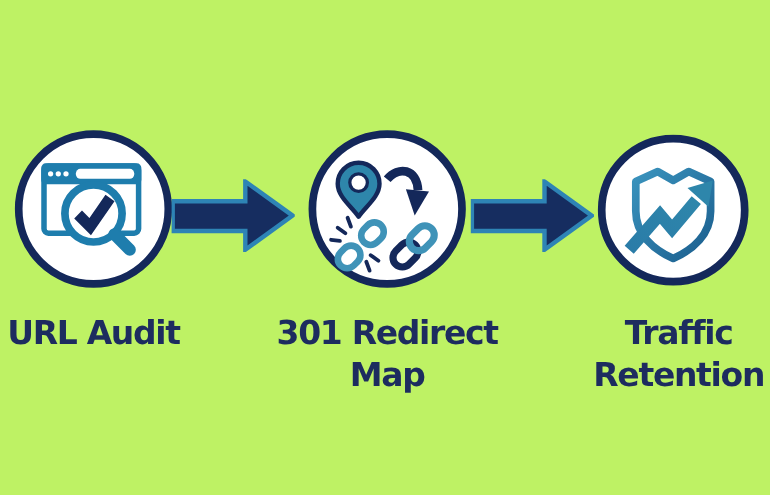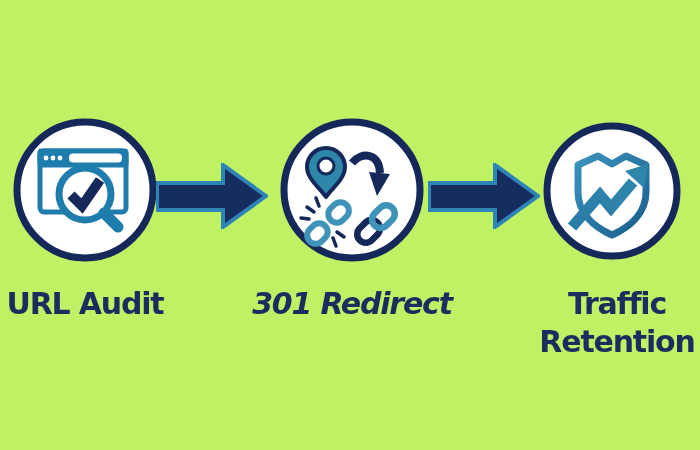--- a/index.html
+++ b/index.html
@@ -14,21 +14,21 @@
   .c3{left:543px;top:122px;width:138px;height:138px;}
   .arrow{position:absolute;}
   .a1{left:156px;top:163px;}
   .a2{left:428px;top:163px;}
   .label{
     position:absolute;text-align:center;color:#1d2c5f;font-weight:bold;
     font-size:30px;letter-spacing:-1.2px;line-height:38px;
   }
   .label span{display:block;white-space:nowrap;}
   .l1{left:-10px;top:285px;width:190px;}
-  .l2{left:247px;top:285px;width:210px;font-style:italic;}
+  .l2{left:247px;top:285px;width:210px;}
   .l3{left:532px;top:285px;width:170px;}
 </style>
 </head>
 <body>
 
 <div class="canvas">
 
   <div class="circle c1">
     <svg width="144" height="144" viewBox="0 0 144 144">
       <circle cx="72" cy="72" r="68" fill="#ffffff" stroke="#14285a" stroke-width="7"></circle>
@@ -107,19 +107,20 @@
       </g>
     </svg>
   </div>
 
   <div class="label l1">
     <span>URL Audit</span>
     <span></span>
   </div>
   <div class="label l2">
     <span>301 Redirect</span>
+    <span>Map</span>
   </div>
   <div class="label l3">
     <span>Traffic</span>
     <span>Retention</span>
   </div>
 
 </div>
 
 </body></html>

